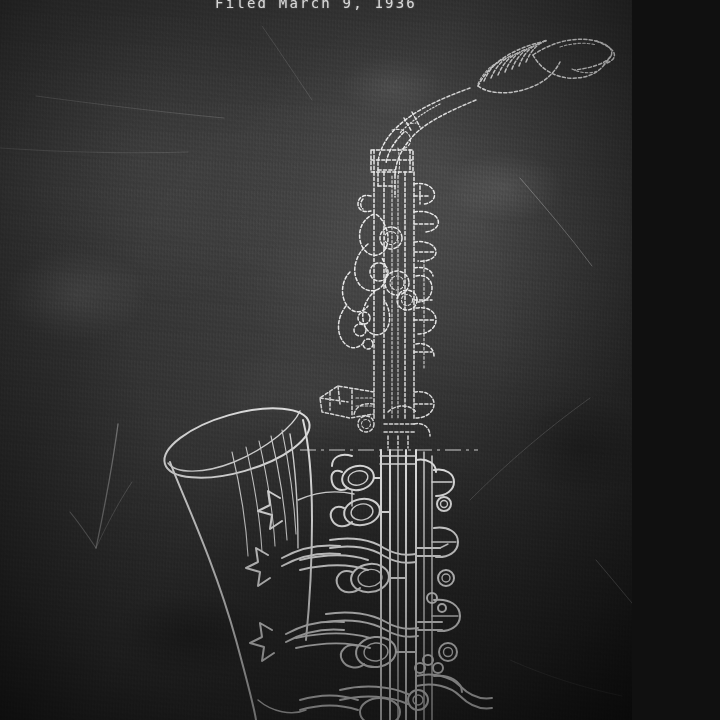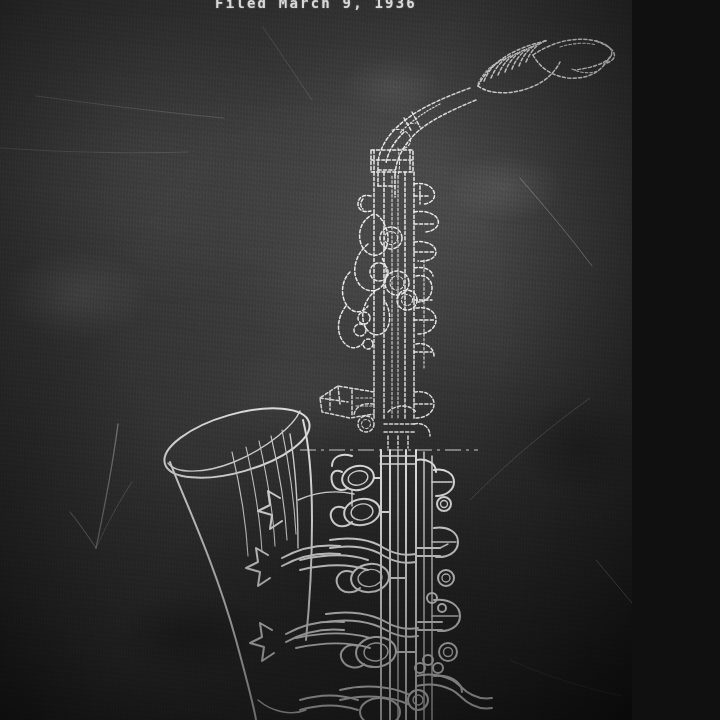--- a/index.html
+++ b/index.html
@@ -1,21 +1,20 @@
 <!DOCTYPE html>
 <html><head>
 <meta charset="utf-8">
 <style>
   html,body{margin:0;padding:0;background:#101010;}
   body{width:720px;height:720px;overflow:hidden;font-family:"DejaVu Sans Mono",monospace;}
 
   #poster{
     position:relative;width:632px;height:720px;overflow:hidden;
     background:#4c1d95;
-    font-weight:bold;
   }
 
   
   .layer{position:absolute;inset:0;pointer-events:none;}
 
   #base{
     background:
       radial-gradient(ellipse 55% 42% at 74% 30%, rgba(255,255,255,.085) 0%, rgba(255,255,255,0) 72%),
       radial-gradient(ellipse 38% 30% at 22% 22%, rgba(255,255,255,.05) 0%, rgba(255,255,255,0) 70%),
       radial-gradient(ellipse 45% 32% at 50% 78%, rgba(0,0,0,.22) 0%, rgba(0,0,0,0) 75%),

